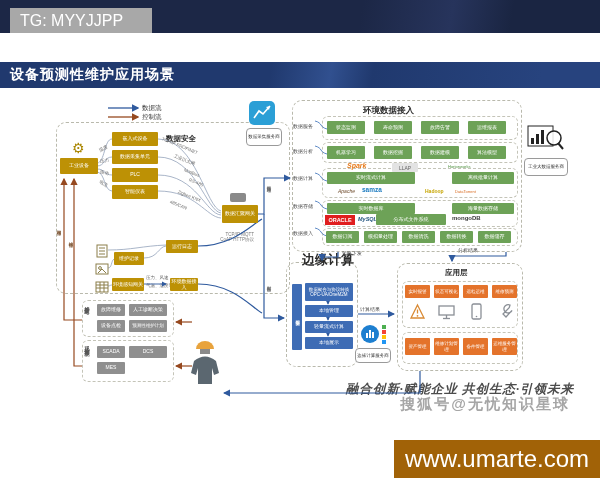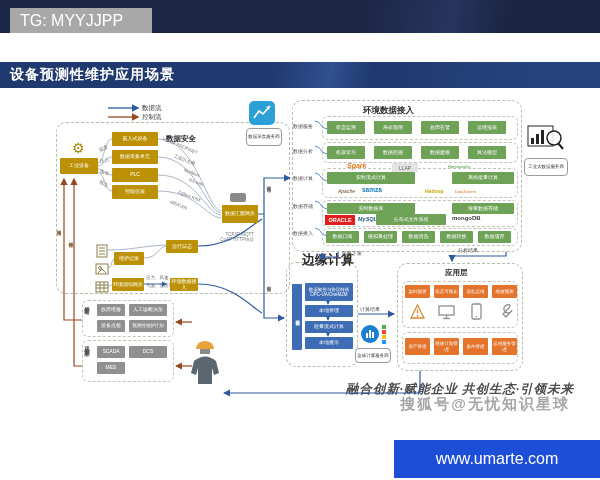--- a/index.html
+++ b/index.html
@@ -35,21 +35,21 @@
   .spark{color:#e67817;font-size:7px;font-weight:bold;font-style:italic;z-index:3;}
   .samza{color:#1c7bbf;font-size:6.5px;font-weight:bold;z-index:3;}
   .apache{color:#6d4a2a;font-size:5px;font-style:italic;z-index:3;}
   .hadoop{color:#c7a500;font-size:5px;font-weight:bold;z-index:3;}
   .dtorrent{color:#d86a1f;font-size:4px;z-index:3;}
   .hort{color:#4d8f3c;font-size:4px;z-index:3;}
   .flowlbl{font-size:5px;color:#444;z-index:3;}
   
   .slogan{right:26px;top:381px;font-family:"Liberation Serif",serif;font-style:italic;font-weight:bold;font-size:12.5px;color:#4c4c4c;letter-spacing:1px;}
   .account{right:30px;top:395px;font-weight:bold;font-size:15px;color:#a6a6a6;letter-spacing:2px;}
-  .wmark{left:394px;top:440px;width:206px;height:38px;background:#1d4ed8;color:#fff;font-size:16px;display:flex;align-items:center;justify-content:center;}
+  .wmark{left:394px;top:440px;width:206px;height:38px;background:#a16207;color:#fff;font-size:24px;display:flex;align-items:center;justify-content:center;}
   svg.wires{position:absolute;left:0;top:0;z-index:1;pointer-events:none;}
   .icon{z-index:3;}
 </style>
 </head>
 <body>
 
 <div id="stage">
 
   <div class="p topband"></div>
   <div class="p titleband">

